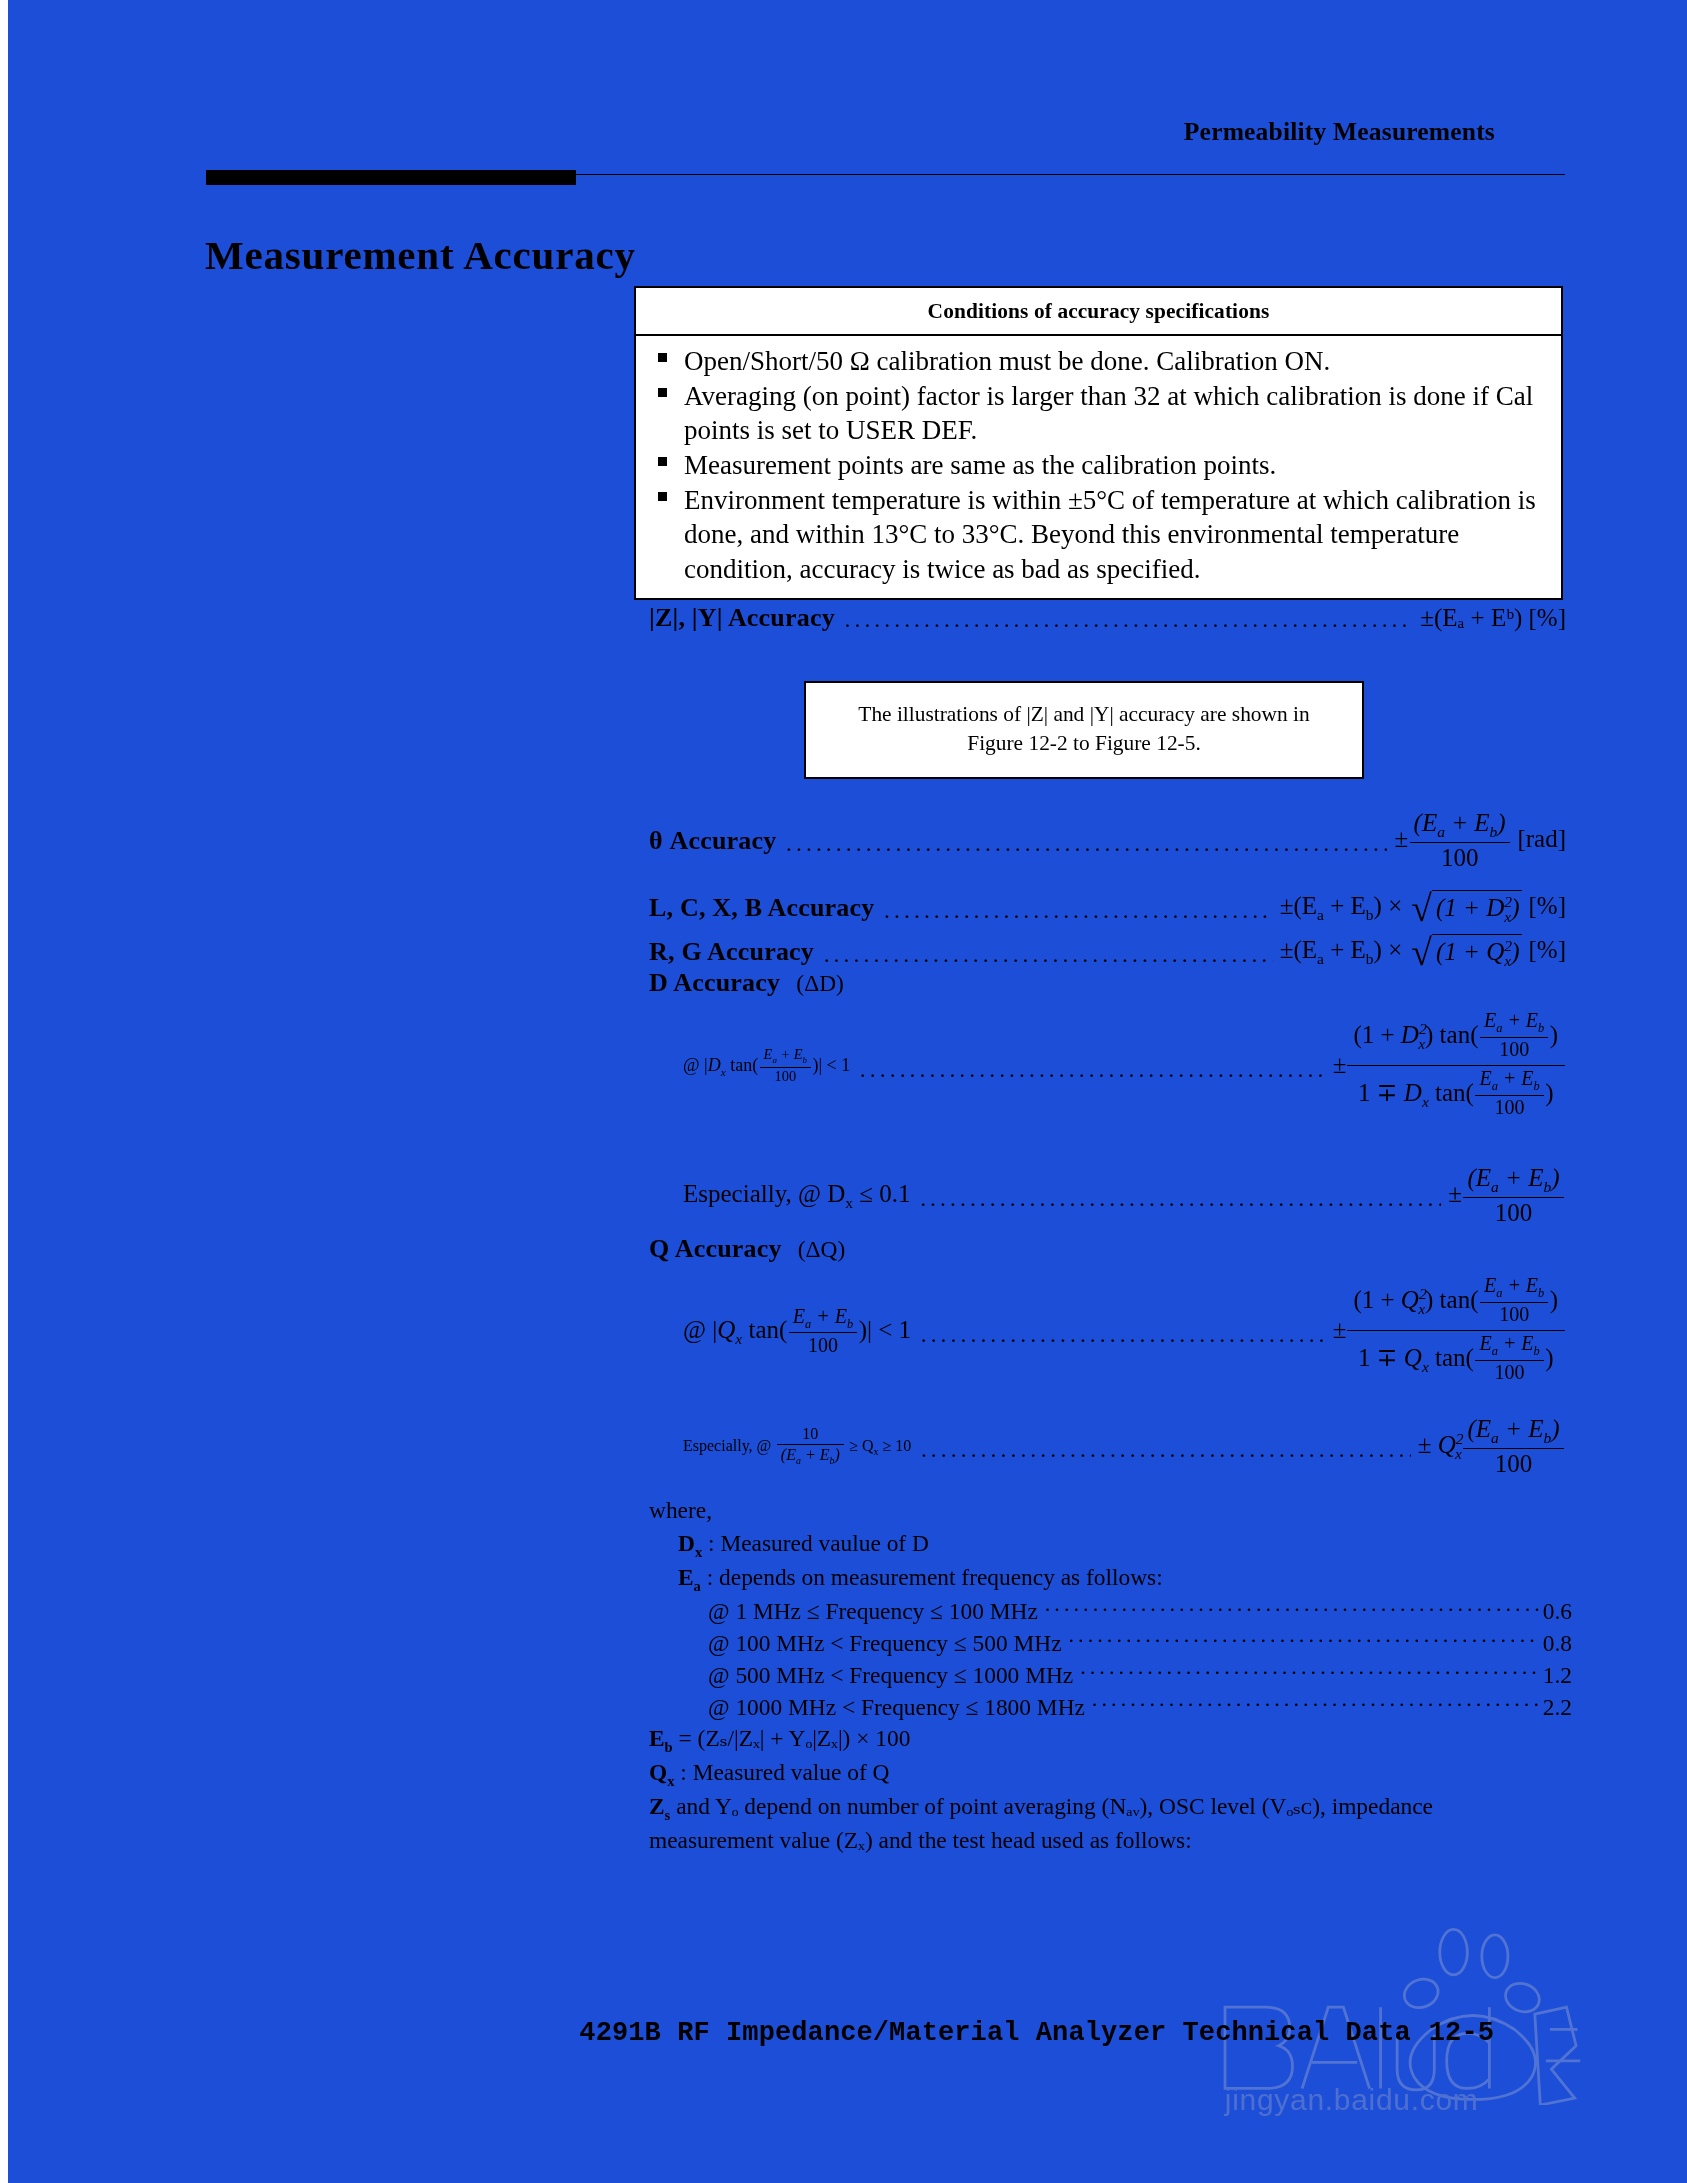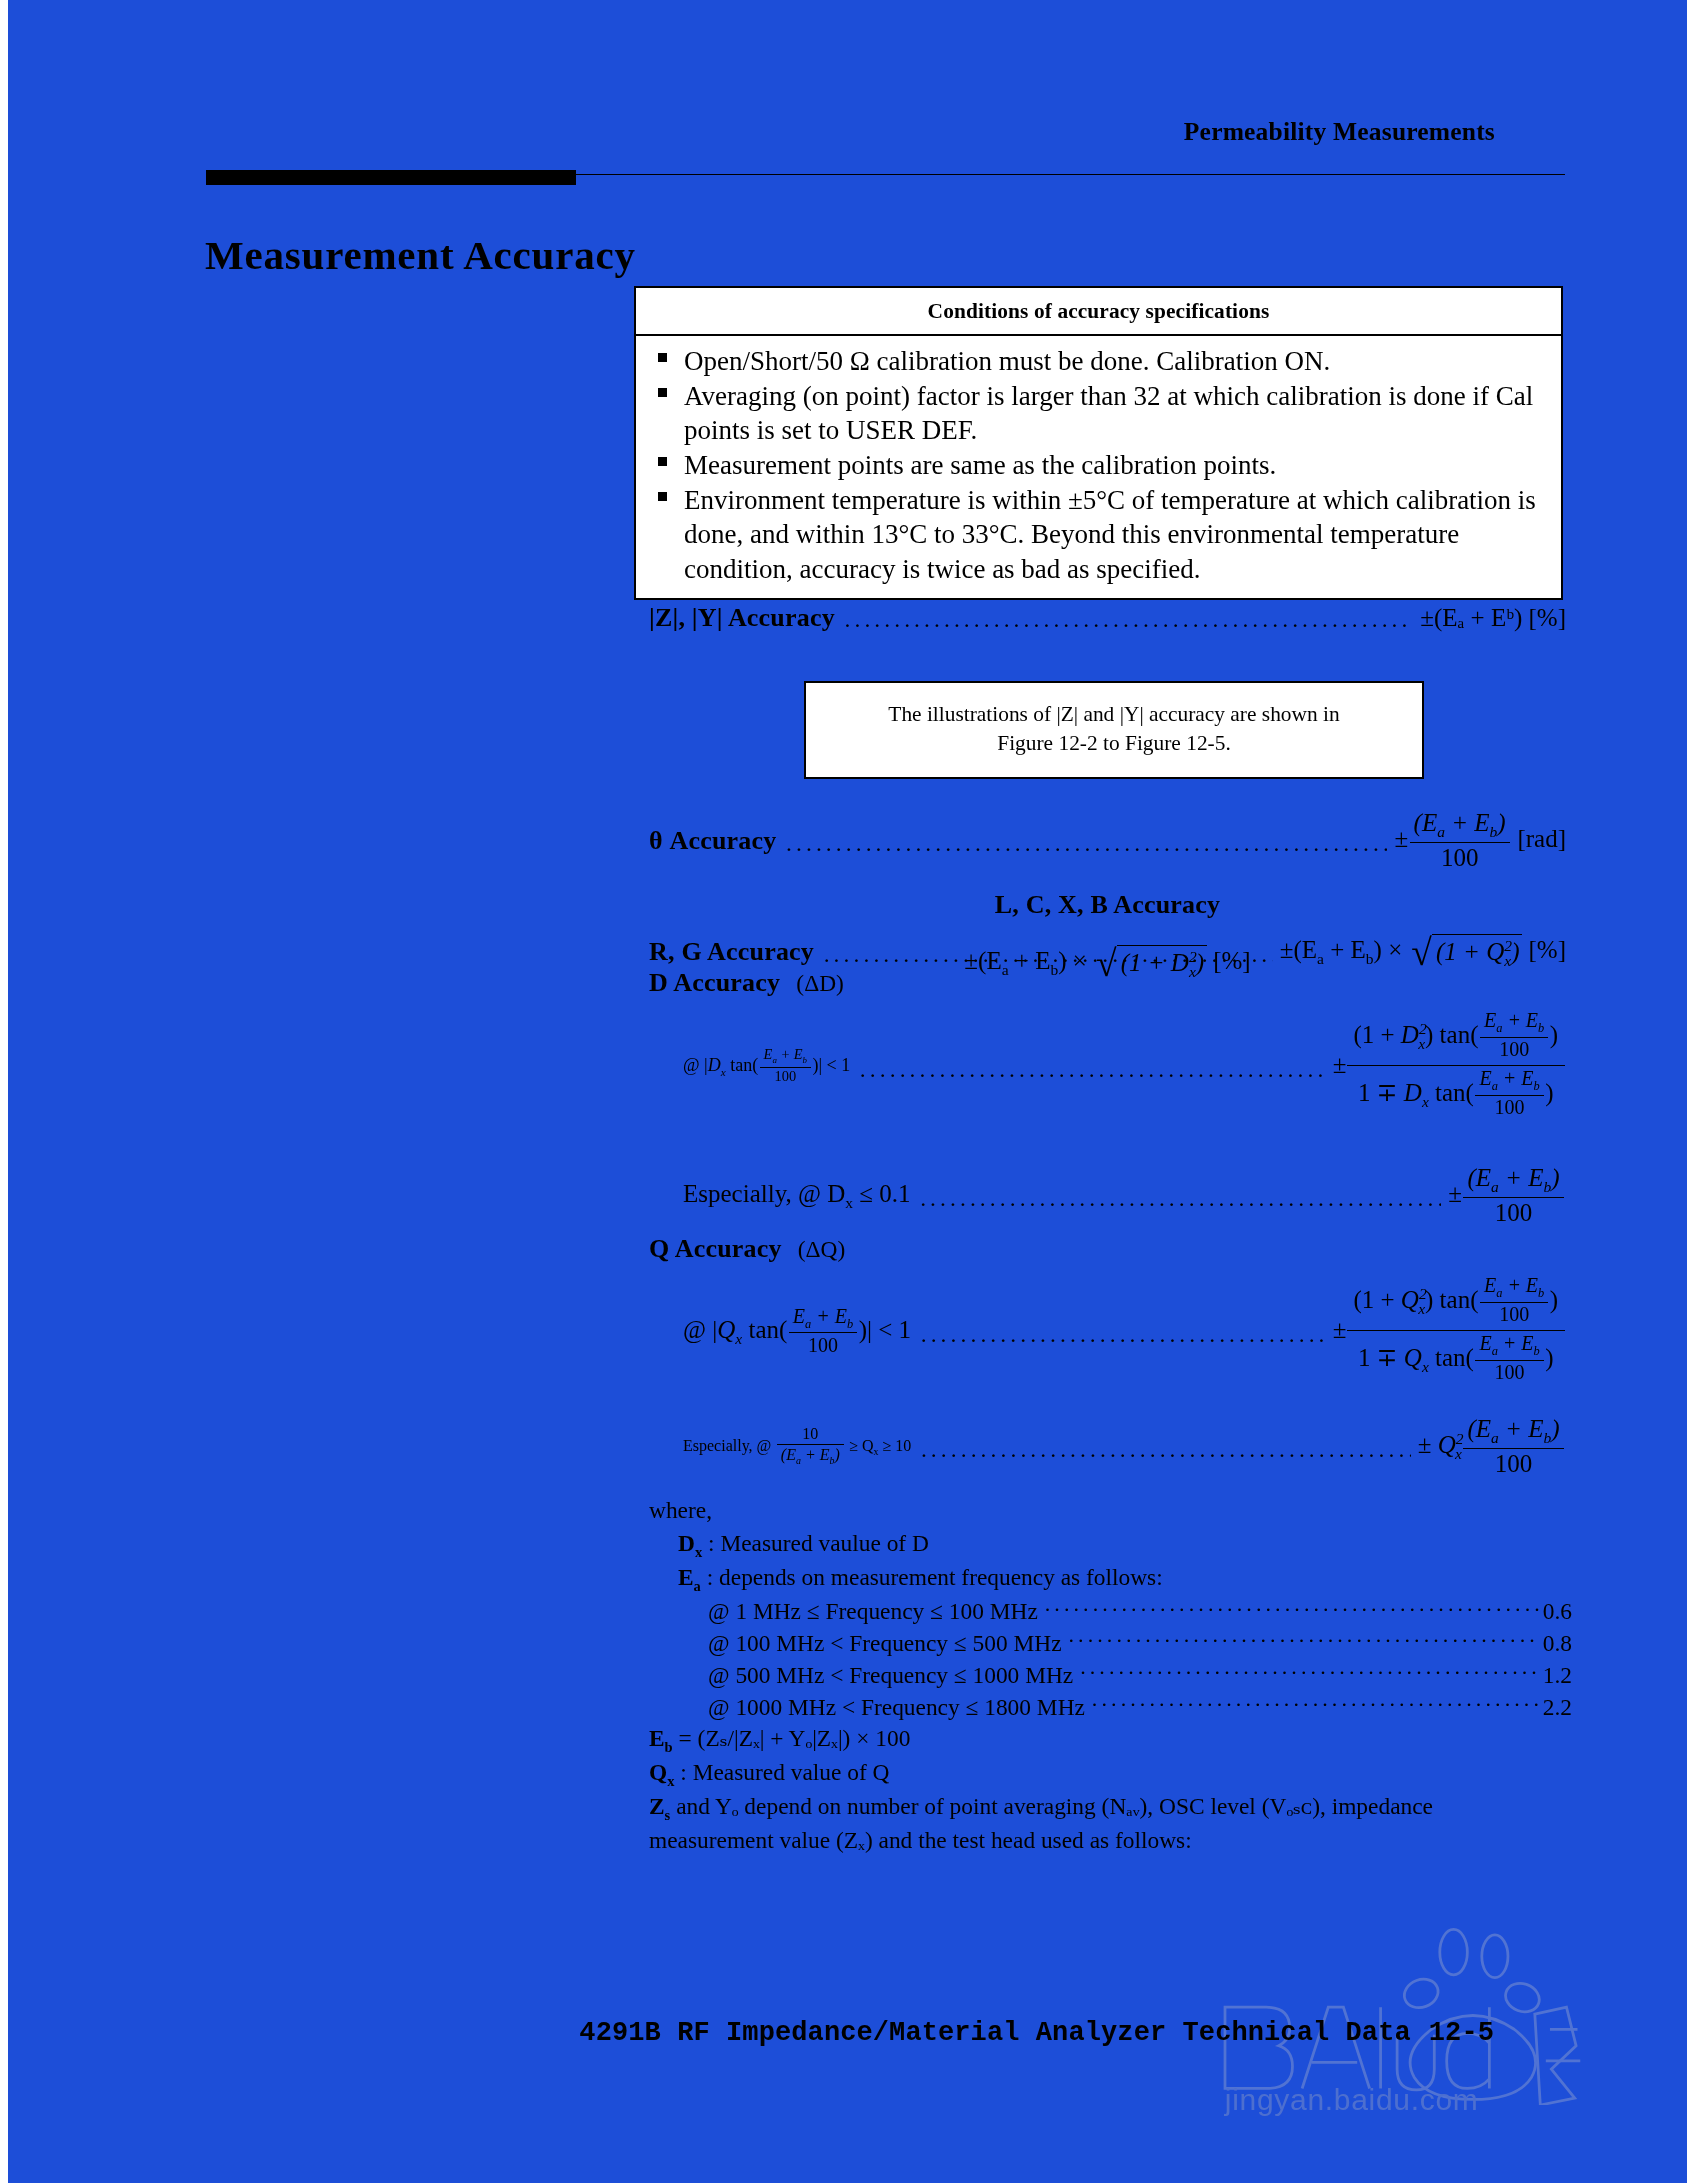--- a/index.html
+++ b/index.html
@@ -182,21 +182,21 @@
     display: block;
     padding: 3.4px 6.9px 0 6.9px;
     white-space: nowrap;
   }
 
   
   .fig-box {
     position: absolute;
     left: 796px;
     top: 681px;
-    width: 620px;
+    width: 560px;
     border: 2.1px solid #000;
     box-sizing: border-box;
     text-align: center;
     font-size: 21.4px;
     line-height: 1.38;
     padding: 16.5px 12.4px 18px 12.4px;
     background: #fff;
   }
 
   
@@ -318,21 +318,21 @@
     <div>The illustrations of |Z| and |Y| accuracy are shown in</div>
     <div>Figure 12-2 to Figure 12-5.</div>
   </div>
 
   <div class="spec-line" style="left:641px; top:810px; width:917px;">
     <span class="lbl">θ Accuracy</span>
     <span class="leader"></span>
     <span class="rhs">±<span class="frac"><span class="num it">(<span>E</span><sub>a</sub> + <span>E</span><sub>b</sub>)</span><span class="den">100</span></span> <span>[rad]</span></span>
   </div>
 
-  <div class="spec-line" style="left:641px; top:890px; width:917px;flex-direction:column;">
+  <div class="spec-line" style="left:641px; top:890px; width:917px;">
     <span class="lbl">L, C, X, B Accuracy</span>
     <span class="leader"></span>
     <span class="rhs">±(E<sub>a</sub> + E<sub>b</sub>) × <span class="sqrt"><span class="sign">√</span><span class="radicand it">(1 + D<sup>2</sup><sub style="margin-left:-0.5em;">x</sub>)</span></span> <span>[%]</span></span>
   </div>
 
   <div class="spec-line" style="left:641px; top:934px; width:917px;">
     <span class="lbl">R, G Accuracy</span>
     <span class="leader"></span>
     <span class="rhs">±(E<sub>a</sub> + E<sub>b</sub>) × <span class="sqrt"><span class="sign">√</span><span class="radicand it">(1 + Q<sup>2</sup><sub style="margin-left:-0.5em;">x</sub>)</span></span> <span>[%]</span></span>
   </div>

